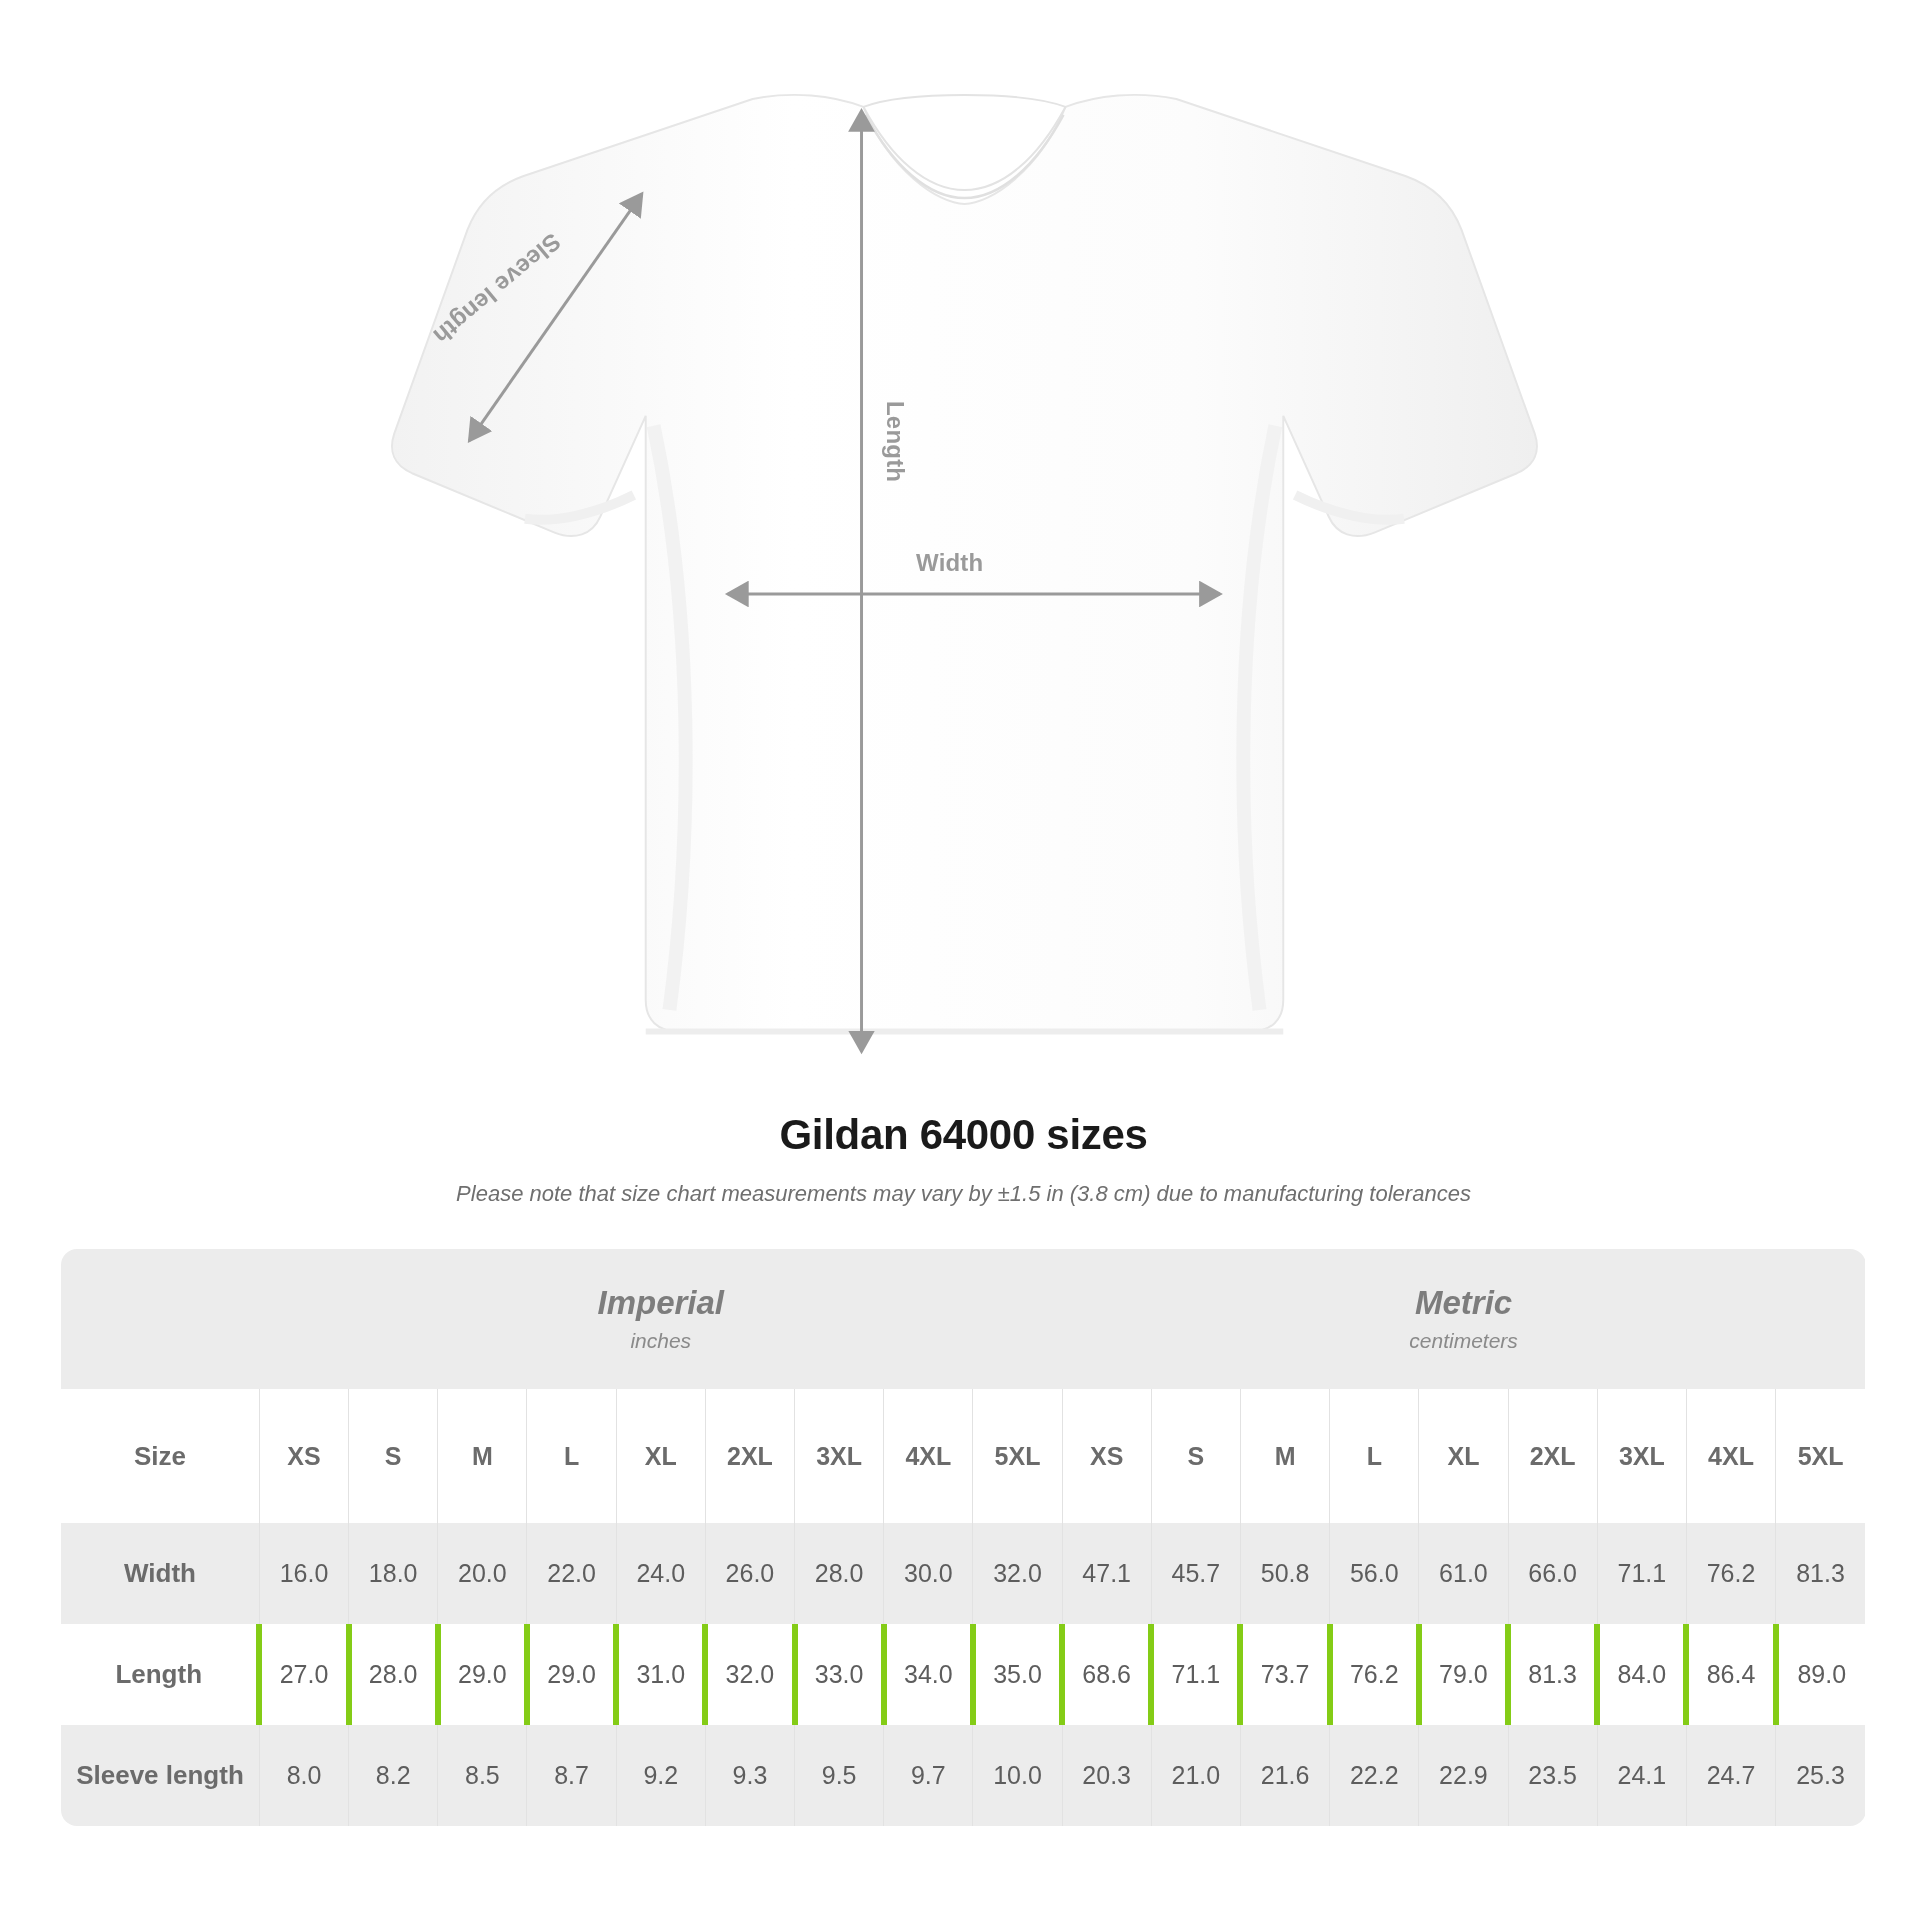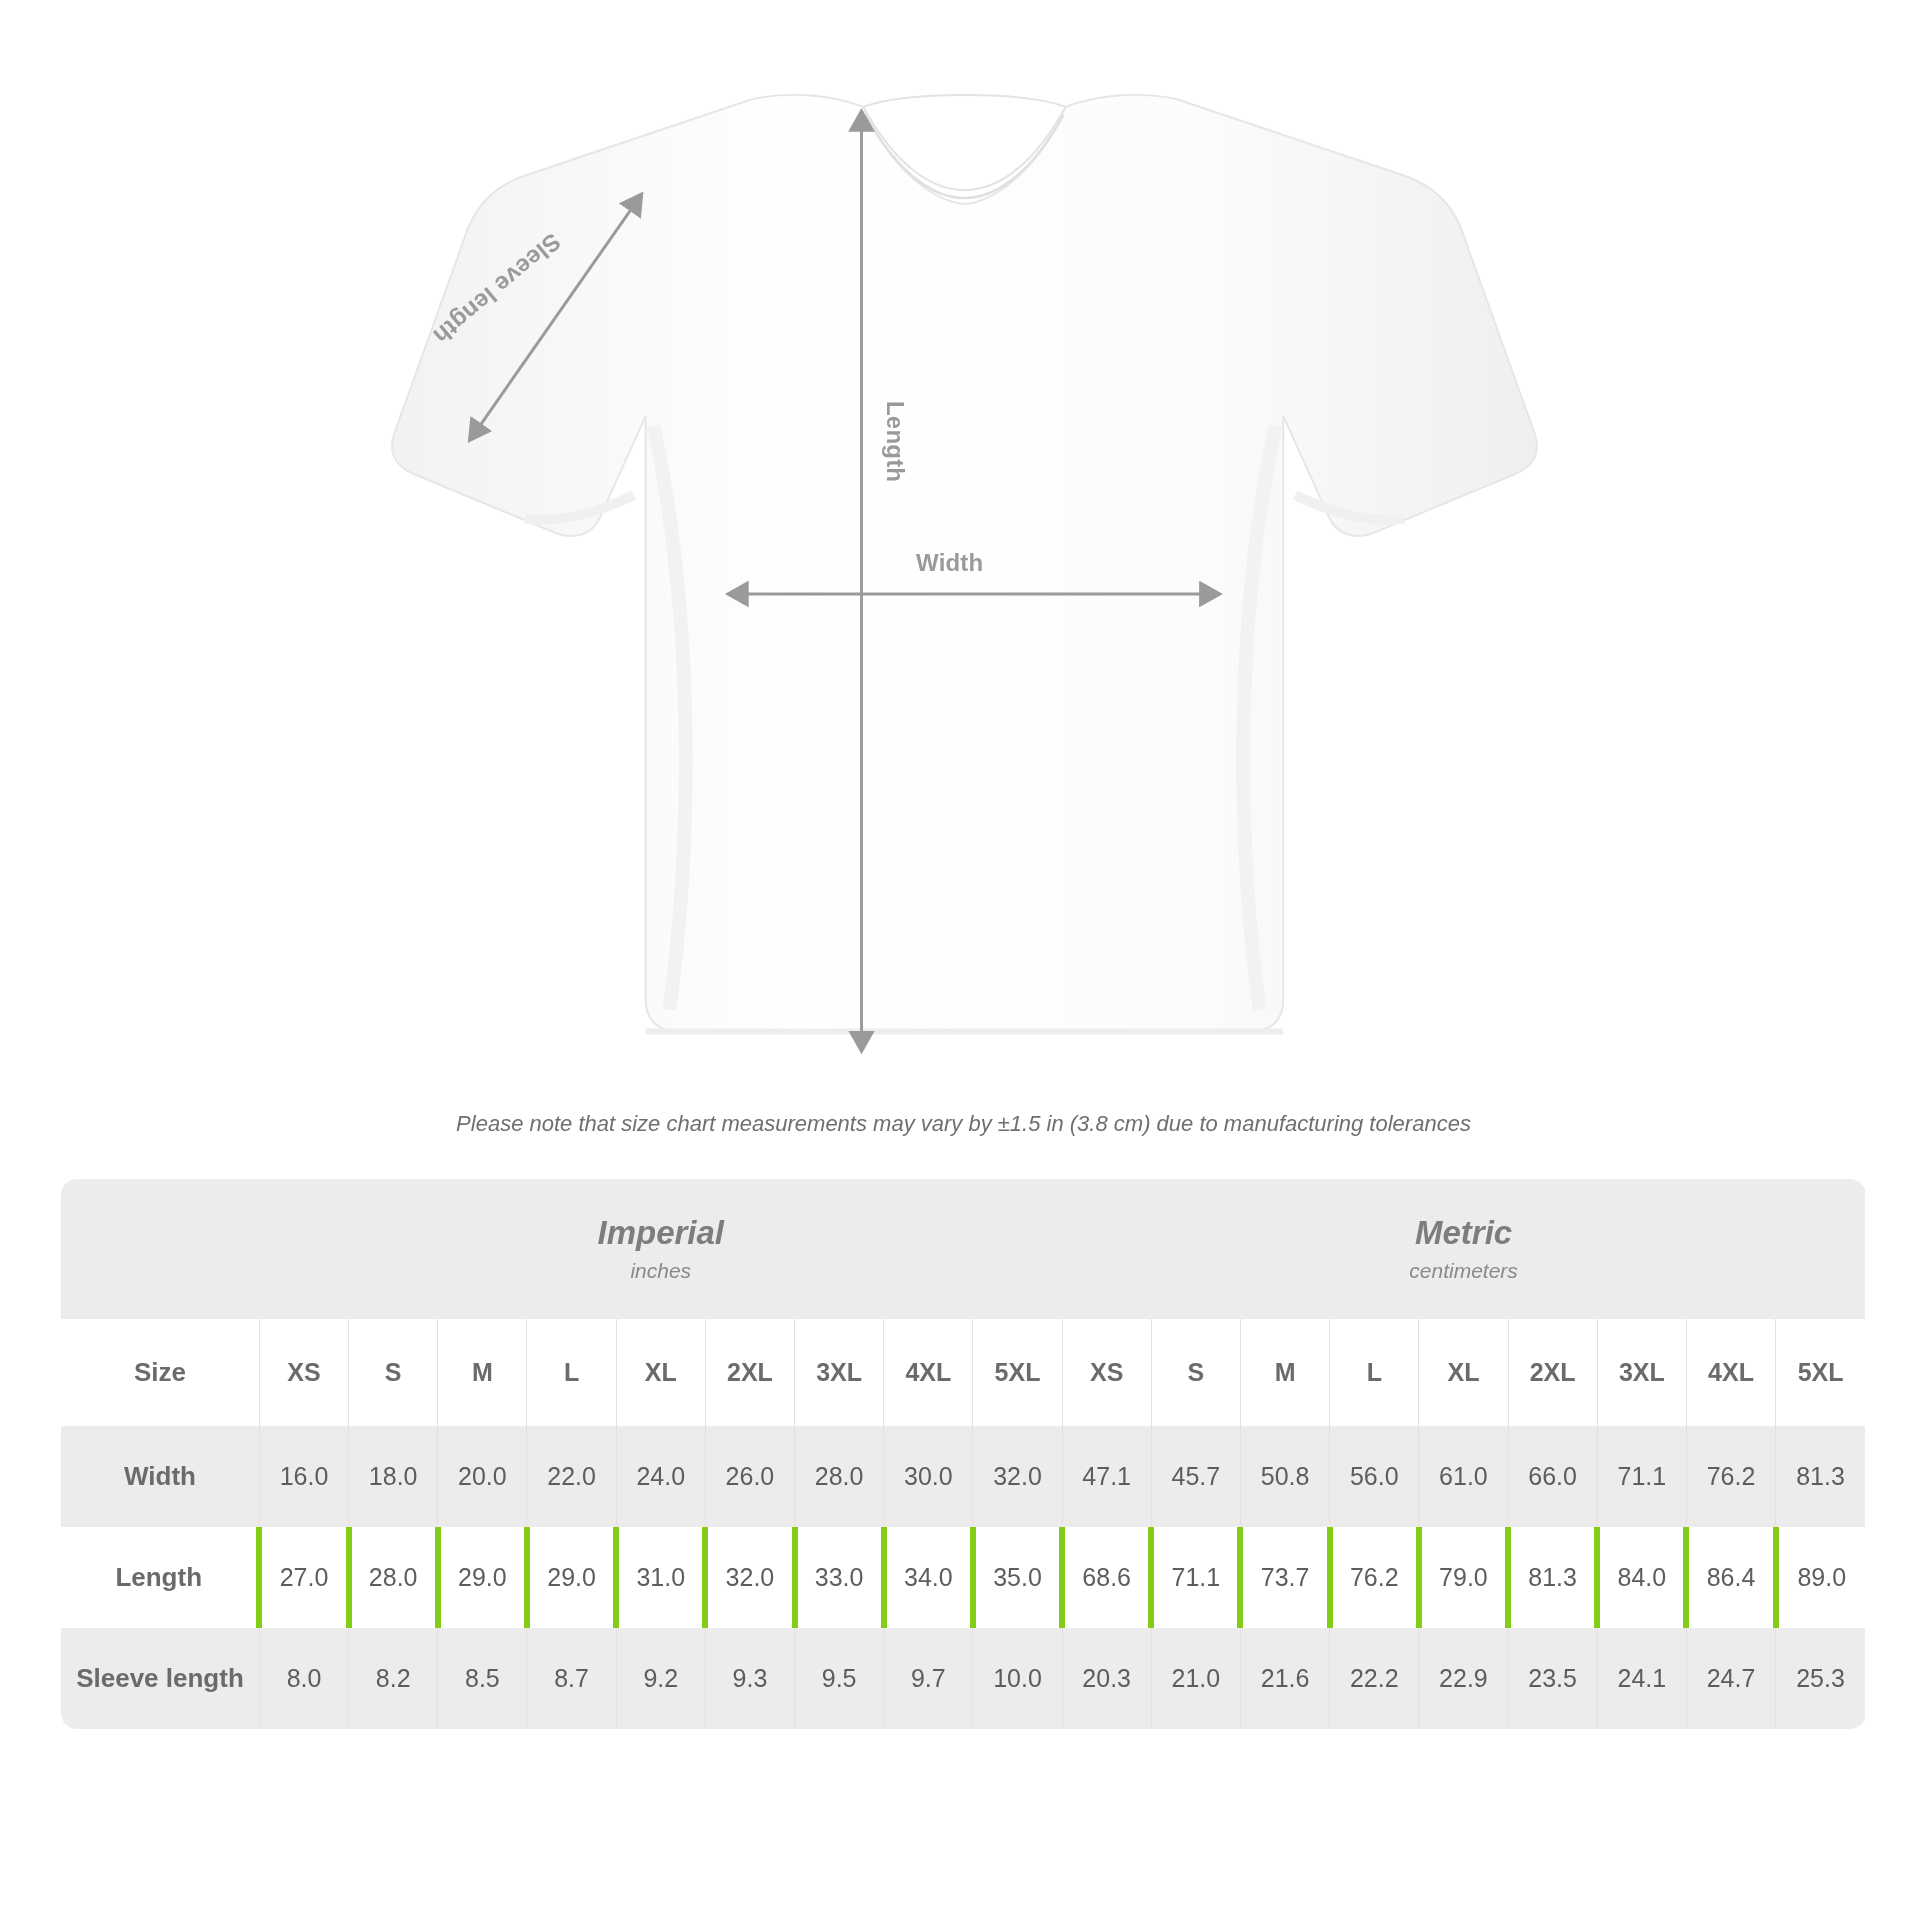--- a/index.html
+++ b/index.html
@@ -108,21 +108,21 @@
   .unit-head .unit-sub {
     font-size: 21px;
     font-style: italic;
     color: #8a8a8a;
     margin-top: 8px;
   }
   .corner-cell {
     background: #ececec;
   }
   .hdr-row td {
-    height: 107px;
+    height: 134px;
     text-align: center;
     vertical-align: middle;
     font-size: 25px;
     font-weight: bold;
     color: #6b6b6b;
     background: #ffffff;
   }
   .hdr-row td.rowlabel {
     font-size: 26px;
   }
@@ -211,20 +211,21 @@
 
       <line x1="735" y1="600" x2="1232" y2="600" stroke="#9a9a9a" stroke-width="3" marker-start="url(#arrowStart)" marker-end="url(#arrowEnd)"></line>
     </svg>
 
     <div class="dim-label" id="label-sleeve">Sleeve length</div>
     <div class="dim-label vertical" id="label-length">Length</div>
     <div class="dim-label" id="label-width">Width</div>
   </div>
 
   <div class="title-block">
+    <div class="chart-title">Gildan 64000 sizes</div>
     <div class="chart-note">Please note that size chart measurements may vary by ±1.5 in (3.8 cm) due to manufacturing tolerances</div>
   </div>
 
   <div class="table-wrap">
     <table class="size-table">
       <colgroup id="cols">
           <col style="width: 198px;">
           <col style="width: 89px;">
           <col style="width: 89px;">
           <col style="width: 89px;">

